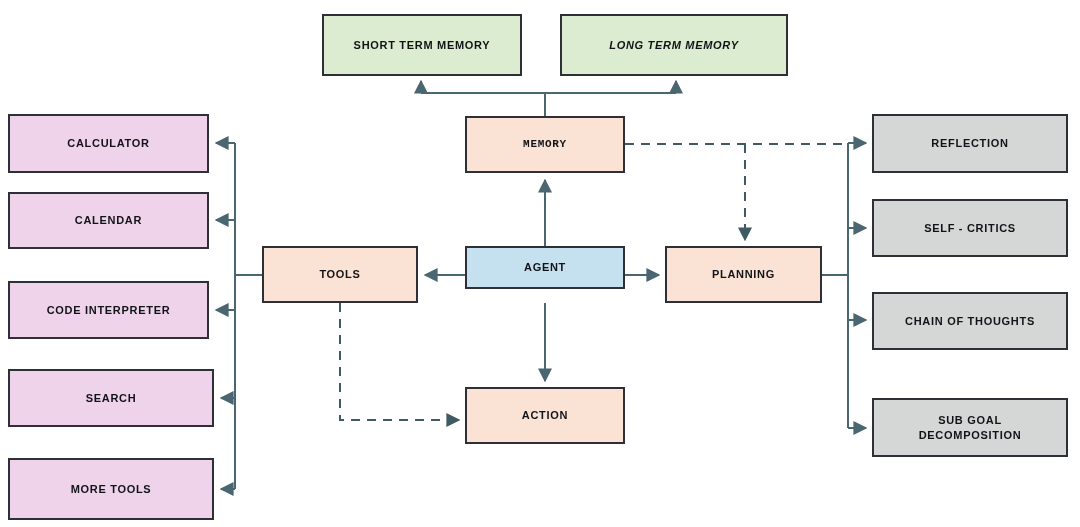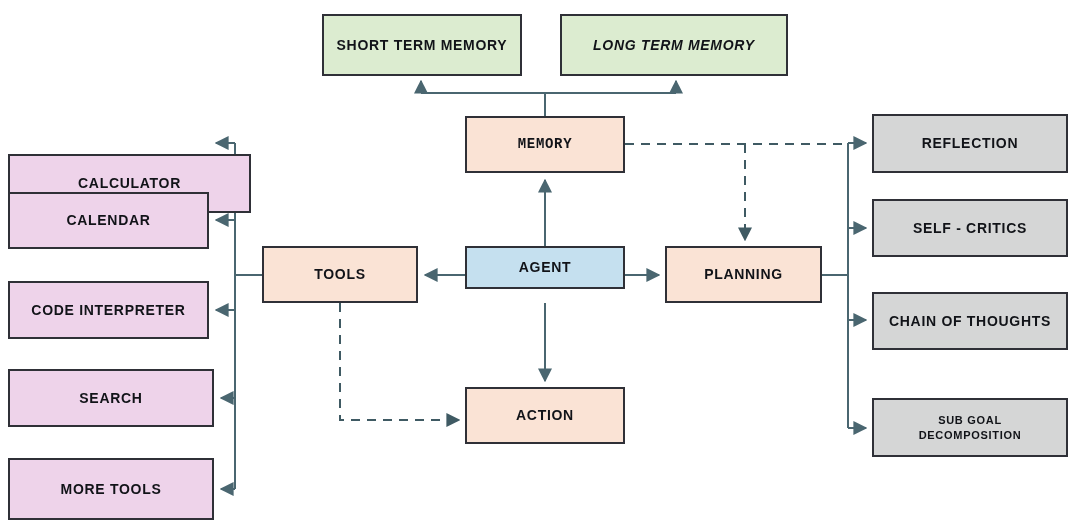--- a/index.html
+++ b/index.html
@@ -28,21 +28,21 @@
   }
   .node {
     position: absolute;
     box-sizing: border-box;
     border: 2.5px solid #2f3037;
     display: flex;
     align-items: center;
     justify-content: center;
     text-align: center;
     font-weight: bold;
-    font-size: 14px;
+    font-size: 11px;
     letter-spacing: 0.7px;
     color: #111318;
     line-height: 1.35;
     padding: 2px 6px;
     z-index: 2;
   }
   .node.two-line { font-size: 11px; }
   .fill-green  { background: #dcecd0; }
   .fill-pink   { background: #eed3ea; }
   .fill-peach  { background: #fae3d5; }
@@ -117,21 +117,21 @@
   <div class="node fill-peach" style="left:465px; top:387px; width:160px; height:57px;">
     <span>ACTION</span>
   </div>
   <div class="node fill-peach" style="left:262px; top:246px; width:156px; height:57px;">
     <span>TOOLS</span>
   </div>
   <div class="node fill-peach" style="left:665px; top:246px; width:157px; height:57px;">
     <span>PLANNING</span>
   </div>
 
-  <div class="node fill-pink" style="left:8px; top:114px; width:243px; height:59px;margin-top:40px;">
+  <div class="node fill-pink" style="left:8px; top:114px; width:201px; height:59px;">
     <span>CALCULATOR</span>
   </div>
   <div class="node fill-pink" style="left:8px; top:192px; width:201px; height:57px;">
     <span>CALENDAR</span>
   </div>
   <div class="node fill-pink" style="left:8px; top:281px; width:201px; height:58px;">
     <span>CODE INTERPRETER</span>
   </div>
   <div class="node fill-pink" style="left:8px; top:369px; width:206px; height:58px;">
     <span>SEARCH</span>

